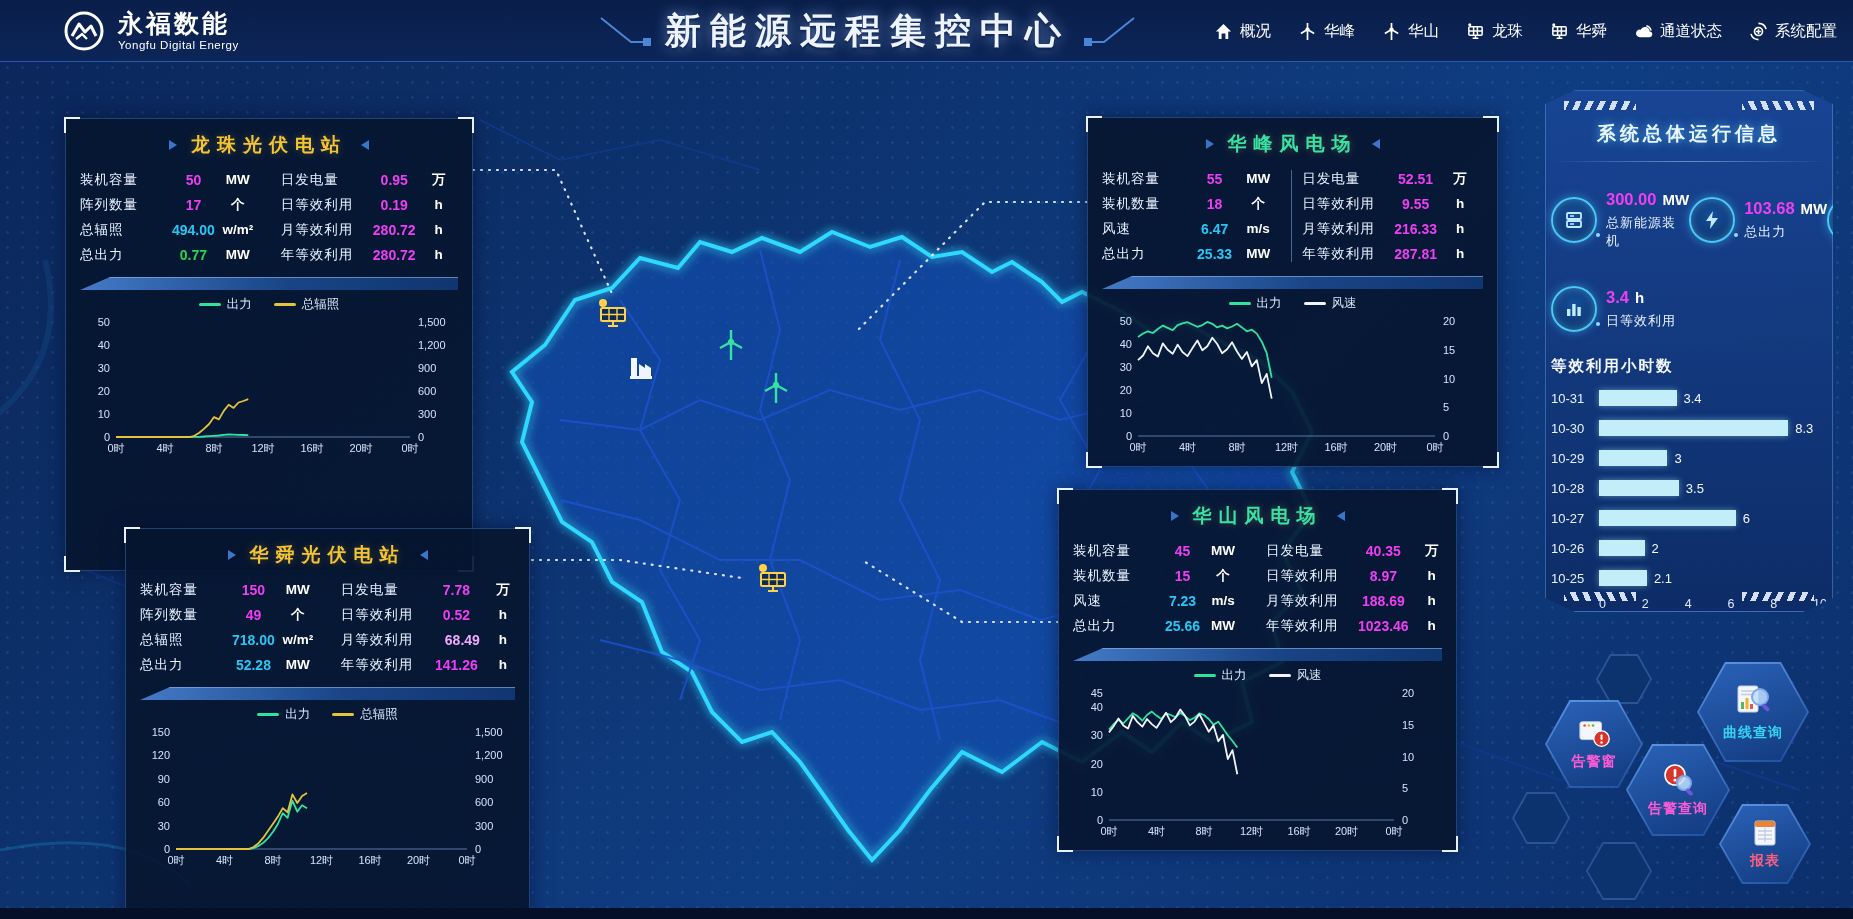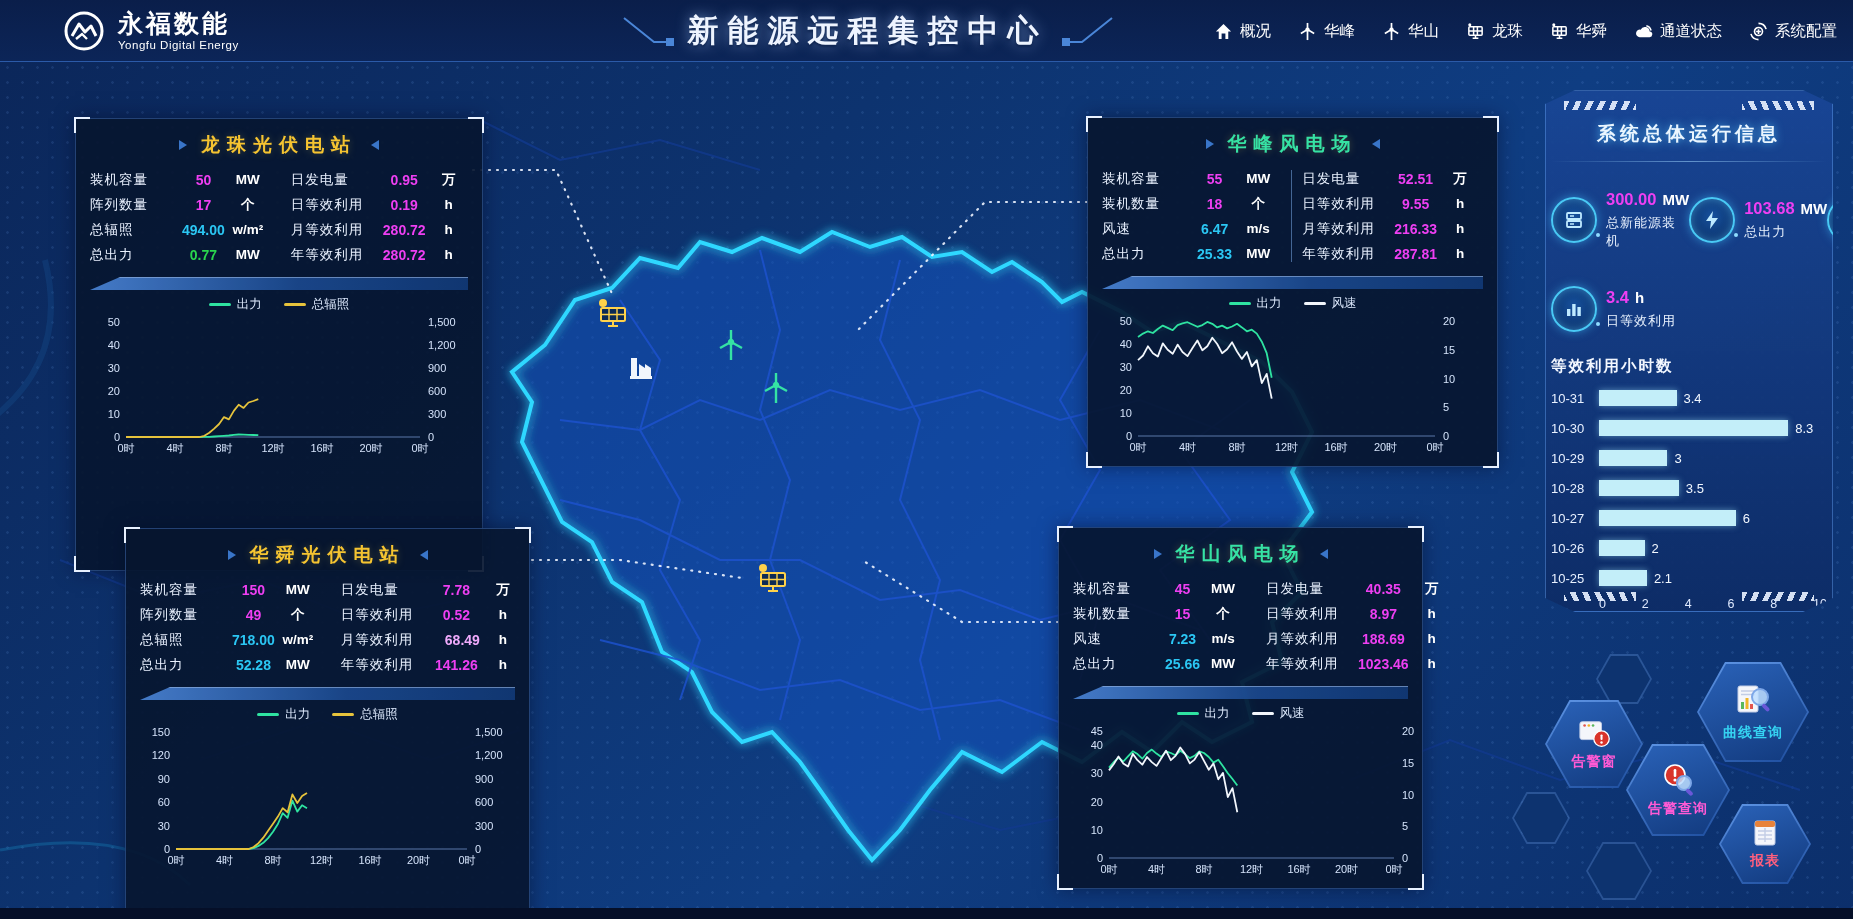--- a/index.html
+++ b/index.html
@@ -13,21 +13,21 @@
   
   #header{position:absolute;left:0;top:0;width:100%;height:62px;
     background:linear-gradient(180deg,#0a1e4a,#0c2558);border-bottom:1px solid #2b5aa8;
     display:flex;align-items:center;z-index:30;}
   #logo{display:flex;align-items:center;gap:12px;margin-left:62px;}
   #logo .ltxt{color:#fff;line-height:1.05;}
   #logo .lt1{font-size:25px;font-weight:bold;letter-spacing:3px;}
   #logo .lt2{font-size:11.5px;letter-spacing:.5px;margin-top:2px;}
   #title-wrap{position:absolute;left:595px;top:0;width:545px;height:62px;
     display:flex;align-items:center;justify-content:center;gap:10px;}
-  #main-title{font-size:31px;font-weight:bold;letter-spacing:9px;color:#eef4ff;
+  #main-title{font-size:36px;font-weight:bold;letter-spacing:9px;color:#eef4ff;
     text-shadow:0 2px 3px #0a1f4a,0 0 14px rgba(160,200,255,.65);white-space:nowrap;}
   .tdecor{flex:0 0 auto;}
   #nav{position:absolute;right:16px;top:0;height:62px;display:flex;align-items:center;gap:27px;}
   .nav-item{display:flex;align-items:center;gap:7px;color:#fff;font-size:15.5px;cursor:pointer;white-space:nowrap;}
   .nico{width:19px;height:19px;flex:0 0 auto;}
   
   .panel{position:absolute;background:rgba(7,22,48,.92);border:1px solid rgba(70,120,200,.45);
     z-index:20;box-shadow:0 0 18px rgba(0,10,40,.5);}
   .c{position:absolute;width:16px;height:16px;border:0 solid #e8f1ff;}
   .c.tl{left:-2px;top:-2px;border-left-width:2px;border-top-width:2px;}
@@ -268,21 +268,21 @@
               <path d="M10 7.5 V12.5 M7.5 10 H12.5"></path>
               <path d="M10 1.5 a8.5 8.5 0 0 1 8 6"></path>
               <path d="M10 18.5 a8.5 8.5 0 0 1 -8 -6"></path>
             </g>
           </svg>
         <span>系统配置</span>
       </div>
     </nav>
   </header>
 
-  <section class="panel station" id="p-longzhu" style="left:75px;top:118px;width:408px;height:453px">
+  <section class="panel station" id="p-longzhu" style="left:65px;top:118px;width:408px;height:453px">
     <i class="c tl"></i>
       <i class="c tr"></i>
       <i class="c bl"></i>
       <i class="c br"></i>
     <div class="st-title">
       <span class="arr r"></span>
       <span class="st-name" style="color: rgb(245, 196, 49);">龙珠光伏电站</span>
       <span class="arr l"></span>
     </div>
     <div class="st-stats">
@@ -549,21 +549,21 @@
           <text x="133" y="140" fill="#d5e3fa" font-size="11" text-anchor="middle">8时</text>
           <text x="181.5" y="140" fill="#d5e3fa" font-size="11" text-anchor="middle">12时</text>
           <text x="230" y="140" fill="#d5e3fa" font-size="11" text-anchor="middle">16时</text>
           <text x="278.5" y="140" fill="#d5e3fa" font-size="11" text-anchor="middle">20时</text>
           <text x="327" y="140" fill="#d5e3fa" font-size="11" text-anchor="middle">0时</text>
           <polyline points="36.0,125.0 40.9,125.0 45.7,125.0 50.5,125.0 55.4,125.0 60.3,125.0 65.1,125.0 69.9,125.0 74.8,125.0 79.7,125.0 84.5,125.0 89.3,125.0 94.2,125.0 99.1,125.0 103.9,125.0 108.8,125.0 113.6,124.2 118.5,121.9 123.3,118.8 128.1,114.1 133.0,107.8 137.9,100.0 142.7,89.1 147.6,93.8 152.4,76.6 157.3,87.6 162.1,81.3 167.0,84.2" fill="none" stroke="#2fe3a1" stroke-width="1.8" stroke-linejoin="round"></polyline>
           <polyline points="36.0,125.0 40.9,125.0 45.7,125.0 50.5,125.0 55.4,125.0 60.3,125.0 65.1,125.0 69.9,125.0 74.8,125.0 79.7,125.0 84.5,125.0 89.3,125.0 94.2,125.0 99.1,125.0 103.9,125.0 108.8,125.0 113.6,123.0 118.5,119.2 123.3,113.7 128.1,106.7 133.0,99.7 137.9,92.6 142.7,84.1 147.6,88.3 152.4,70.4 157.3,79.0 162.1,72.0 167.0,69.0" fill="none" stroke="#e6c33c" stroke-width="1.8" stroke-linejoin="round"></polyline>
         </svg></div>
   </section>
 
-  <section class="panel station" id="p-huashan" style="left:1058px;top:527px;width:365px;height:362px">
+  <section class="panel station" id="p-huashan" style="left:1058px;top:489px;width:399px;height:362px">
     <i class="c tl"></i>
       <i class="c tr"></i>
       <i class="c bl"></i>
       <i class="c br"></i>
     <div class="st-title">
       <span class="arr r"></span>
       <span class="st-name" style="color: rgb(54, 226, 164);">华山风电场</span>
       <span class="arr l"></span>
     </div>
     <div class="st-stats">

